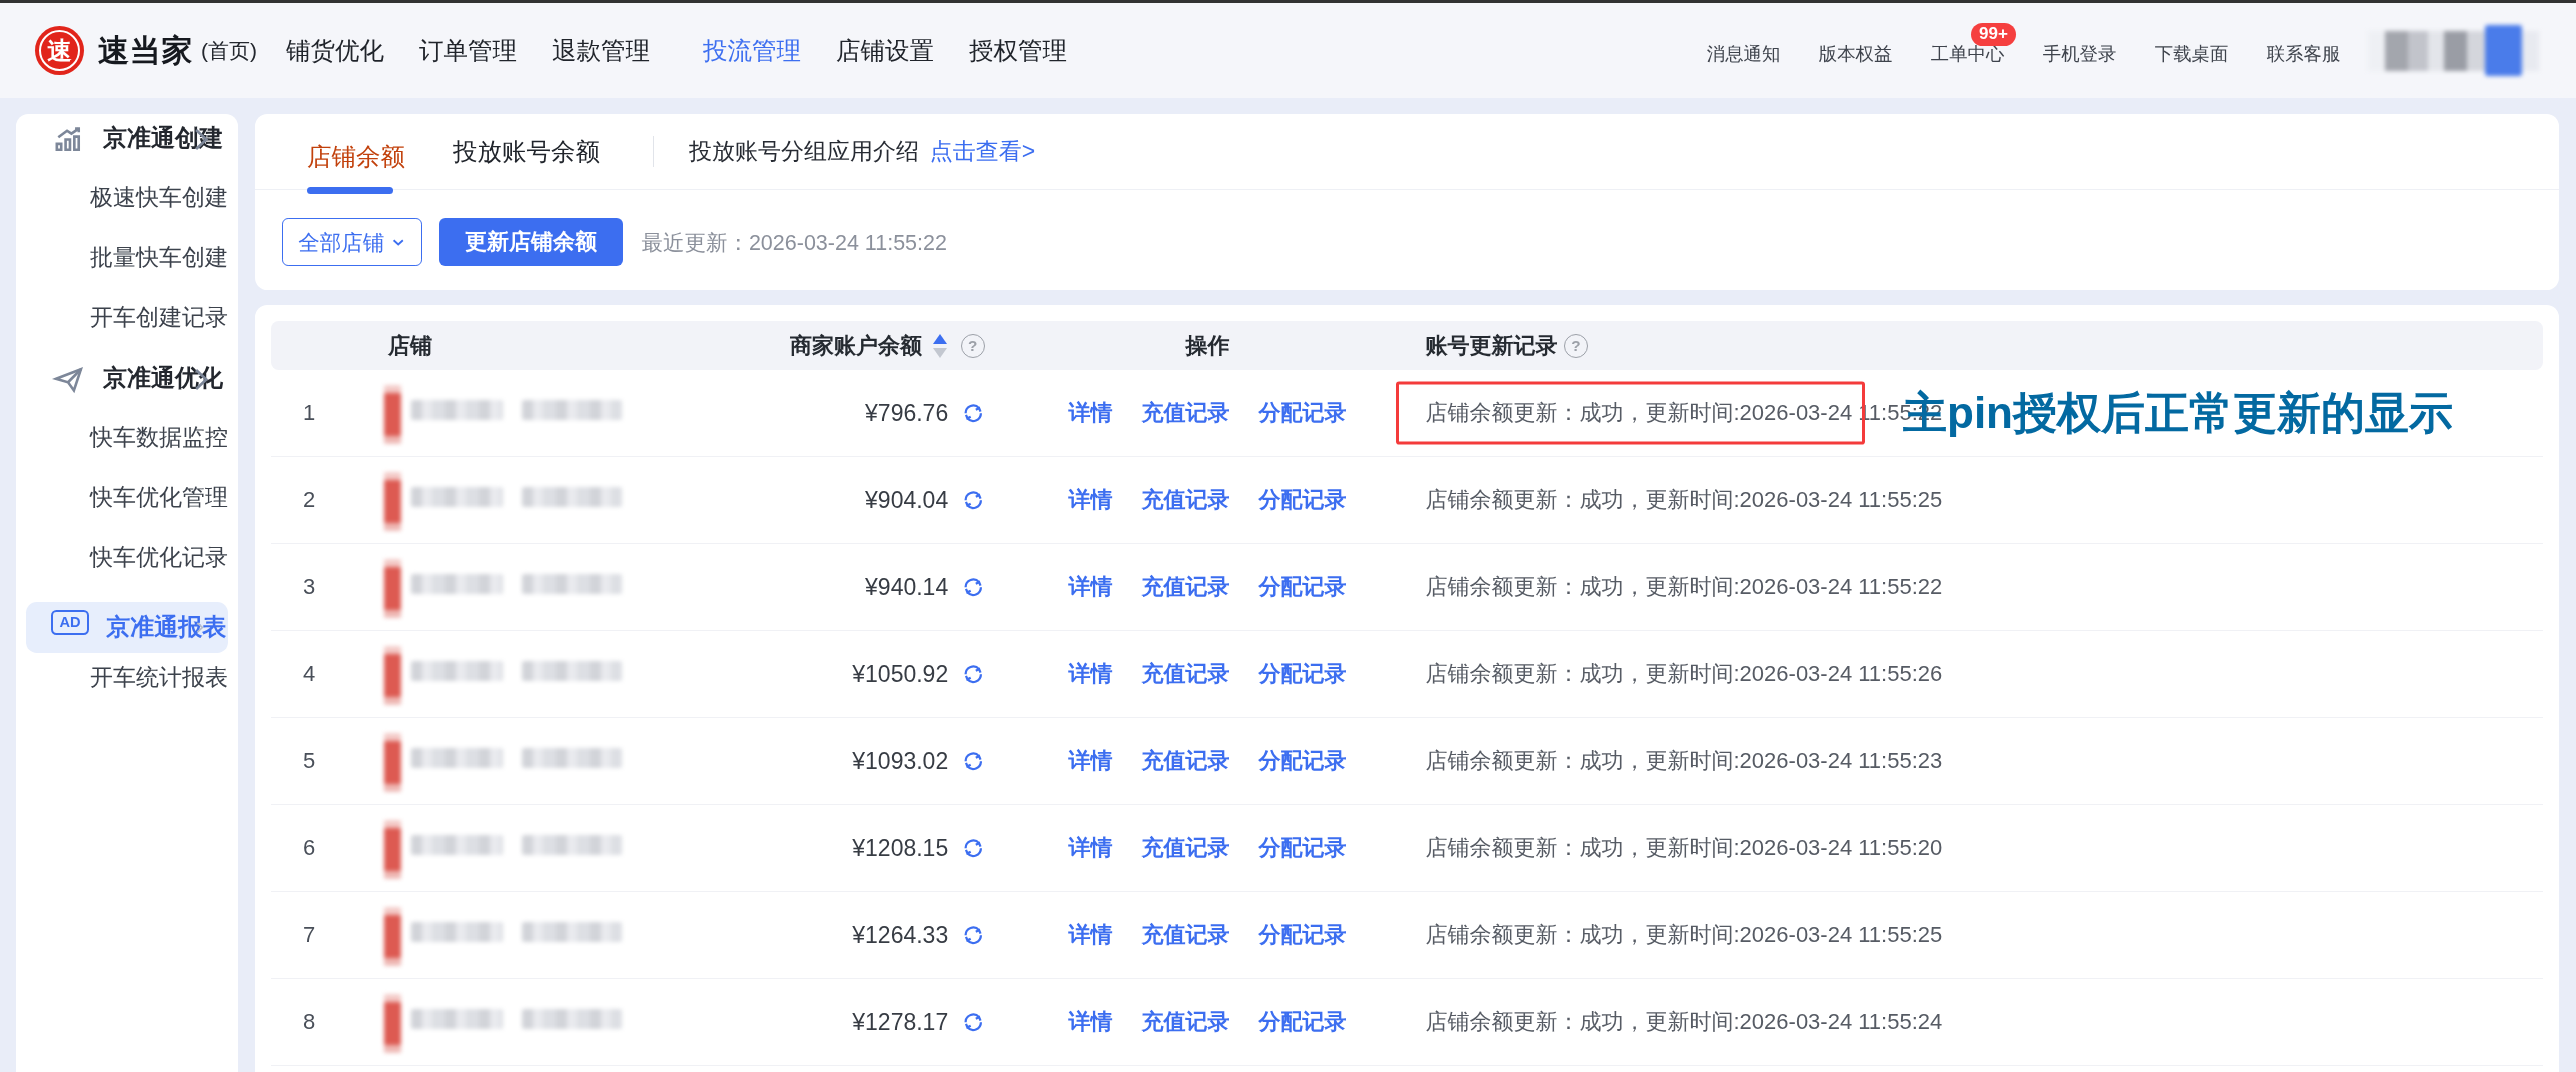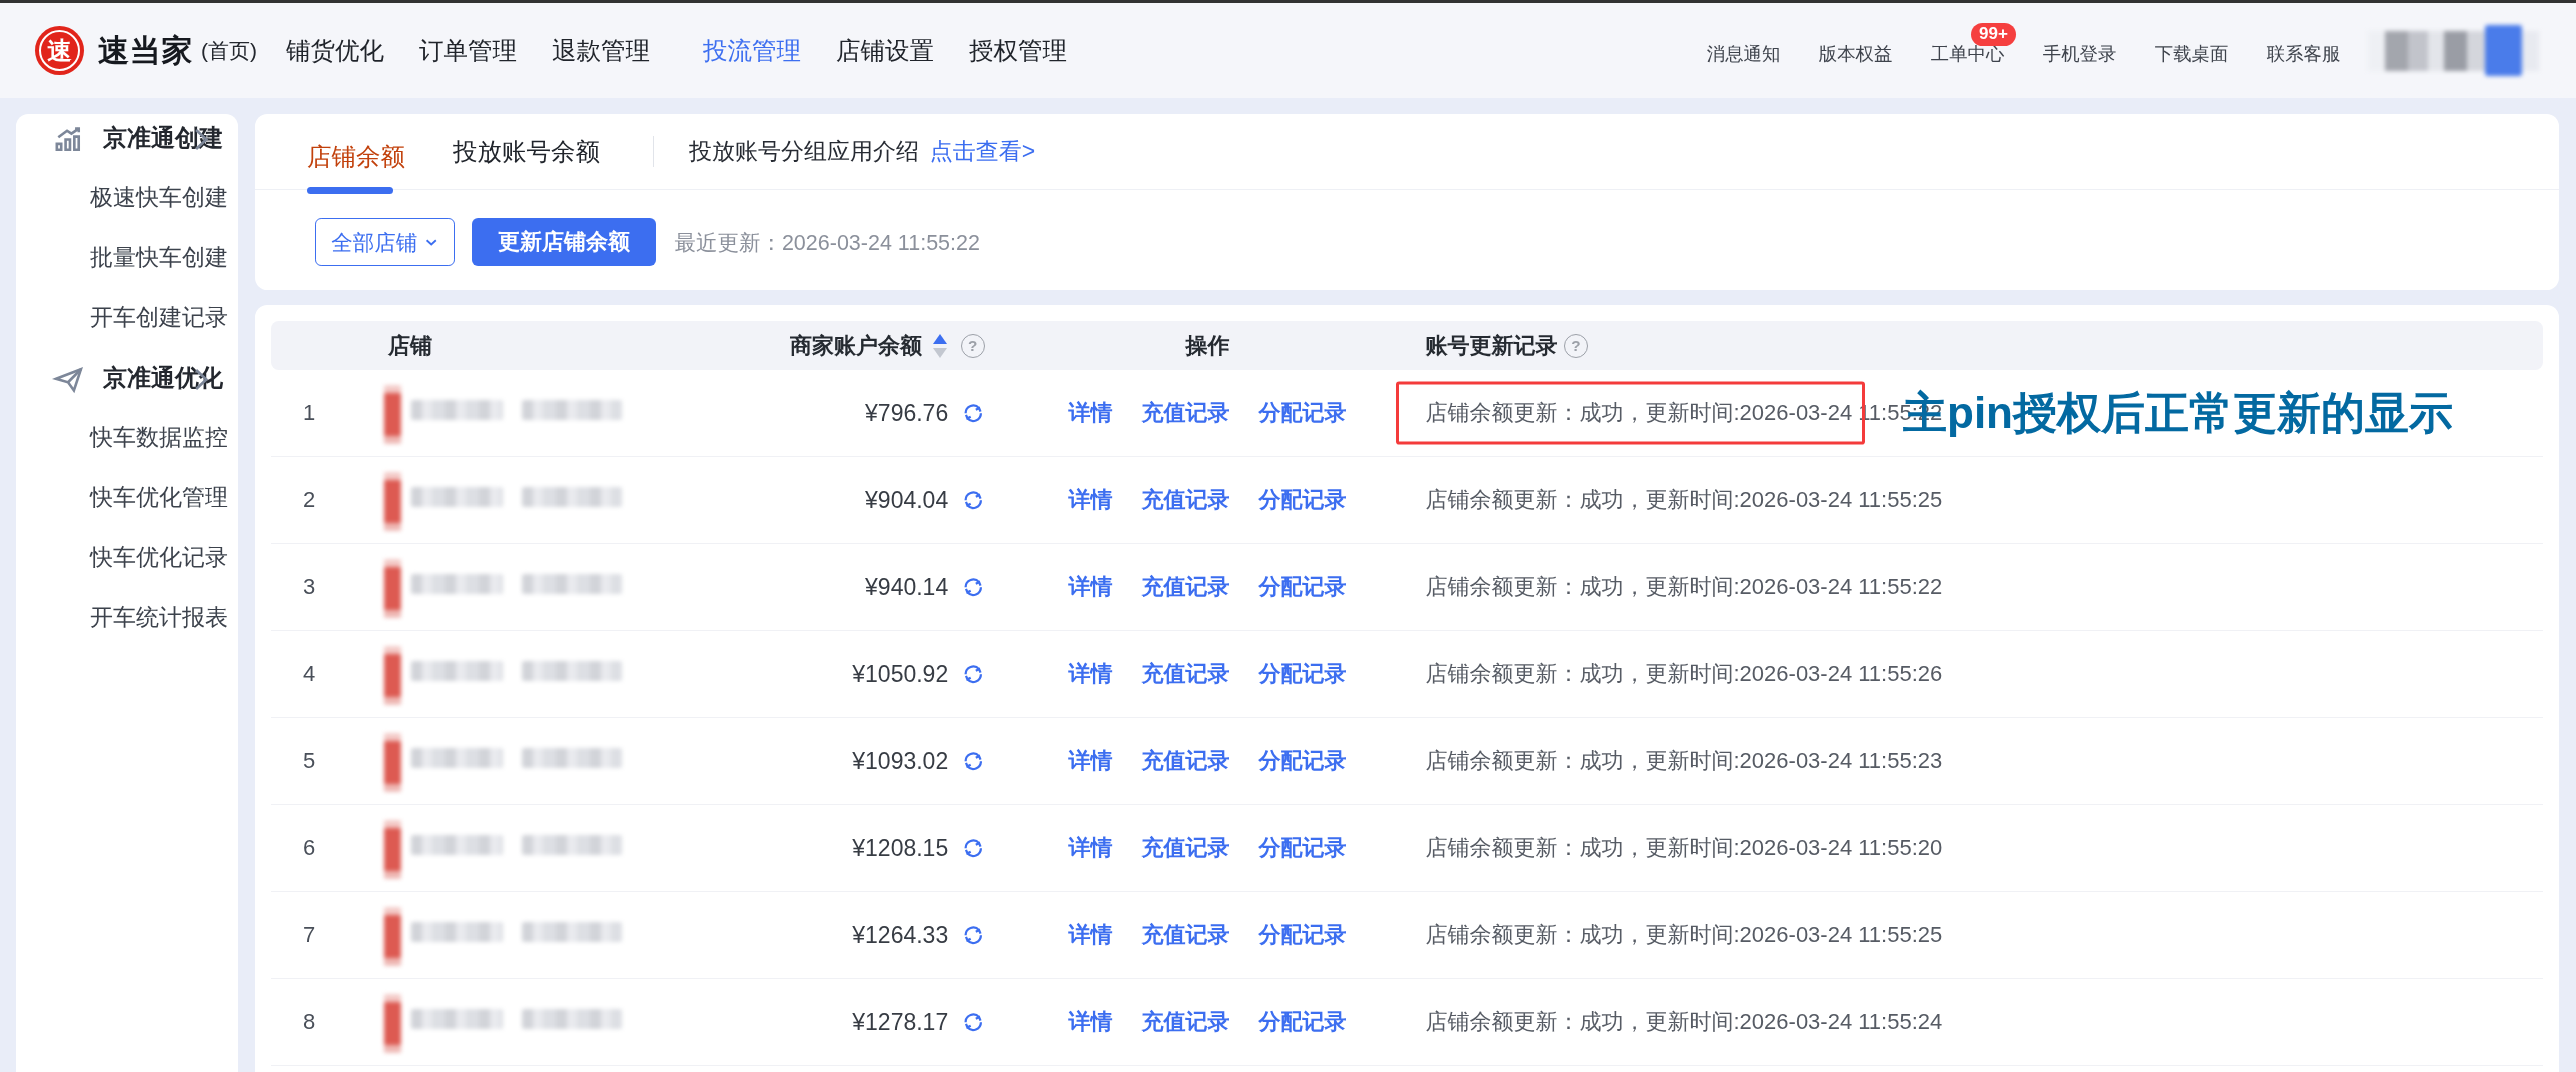--- a/index.html
+++ b/index.html
@@ -78,21 +78,21 @@
   .tab { font-size:24.5px; color:#20242b; margin-right:48px; position:relative; height:100%; display:flex; align-items:center; cursor:pointer; }
   .tab.active { color:#c2410c;margin-top:10px; }
   .tab.active::after {
     content:""; position:absolute; left:0; bottom:0; width:86px; height:7px;
     background:#3c6ef0; border-radius:4.6px;
   }
   .tab-divider { width:1.5px; height:31px; background:#e1e4ea; margin:0 35px 0 4.6px; }
   .tab-intro { font-size:23px; color:#272b33; }
   .tab-intro-link { font-size:23px; color:#3c6ef0; margin-left:10.7px; cursor:pointer; }
 
-  .filterbar { display:flex; align-items:center; padding-left:60px; margin-top:28px; }
+  .filterbar { display:flex; align-items:center; padding-left:27px; margin-top:28px; }
   .shop-select {
     width:140px; height:48px; border:1.5px solid #3c6ef0; border-radius:6.1px;
     display:flex; align-items:center; justify-content:space-between;
     padding:0 14px 0 15.3px; color:#3c6ef0; font-size:21.5px; cursor:pointer; background:#fff;
   }
   .shop-select svg { width:18.4px; height:18.4px; stroke:#3c6ef0; fill:none; stroke-width:2.4; }
   .update-btn {
     margin-left:17px; height:48px; padding:0 26px; background:#3c6ef0; border:none;
     border-radius:6.1px; color:#fff; font-size:22px; font-weight:700; cursor:pointer;
     font-family:inherit;
@@ -275,20 +275,32 @@
   <div class="side-row">
       <span class="side-child">快车数据监控</span>
     </div>
   <div class="side-row">
       <span class="side-child">快车优化管理</span>
     </div>
   <div class="side-row">
       <span class="side-child">快车优化记录</span>
     </div>
 
+  <div class="side-row side-pill-wrap">
+    <div class="side-pill">
+      <span class="ad-icon">
+        <span class="ad-box">AD</span>
+        <span class="ad-line"></span>
+      </span>
+      <span class="s-label">京准通报表</span>
+      <svg class="side-chevron" viewBox="0 0 24 24">
+          <path d="M9 5.5 16 12l-7 6.5"></path>
+        </svg>
+    </div>
+  </div>
   <div class="side-row">
       <span class="side-child">开车统计报表</span>
     </div>
 </div>
 
 <div class="main-col">
 
   <div class="card card-tabs">
     <div class="tabbar">
       <span class="tab active">店铺余额</span>

